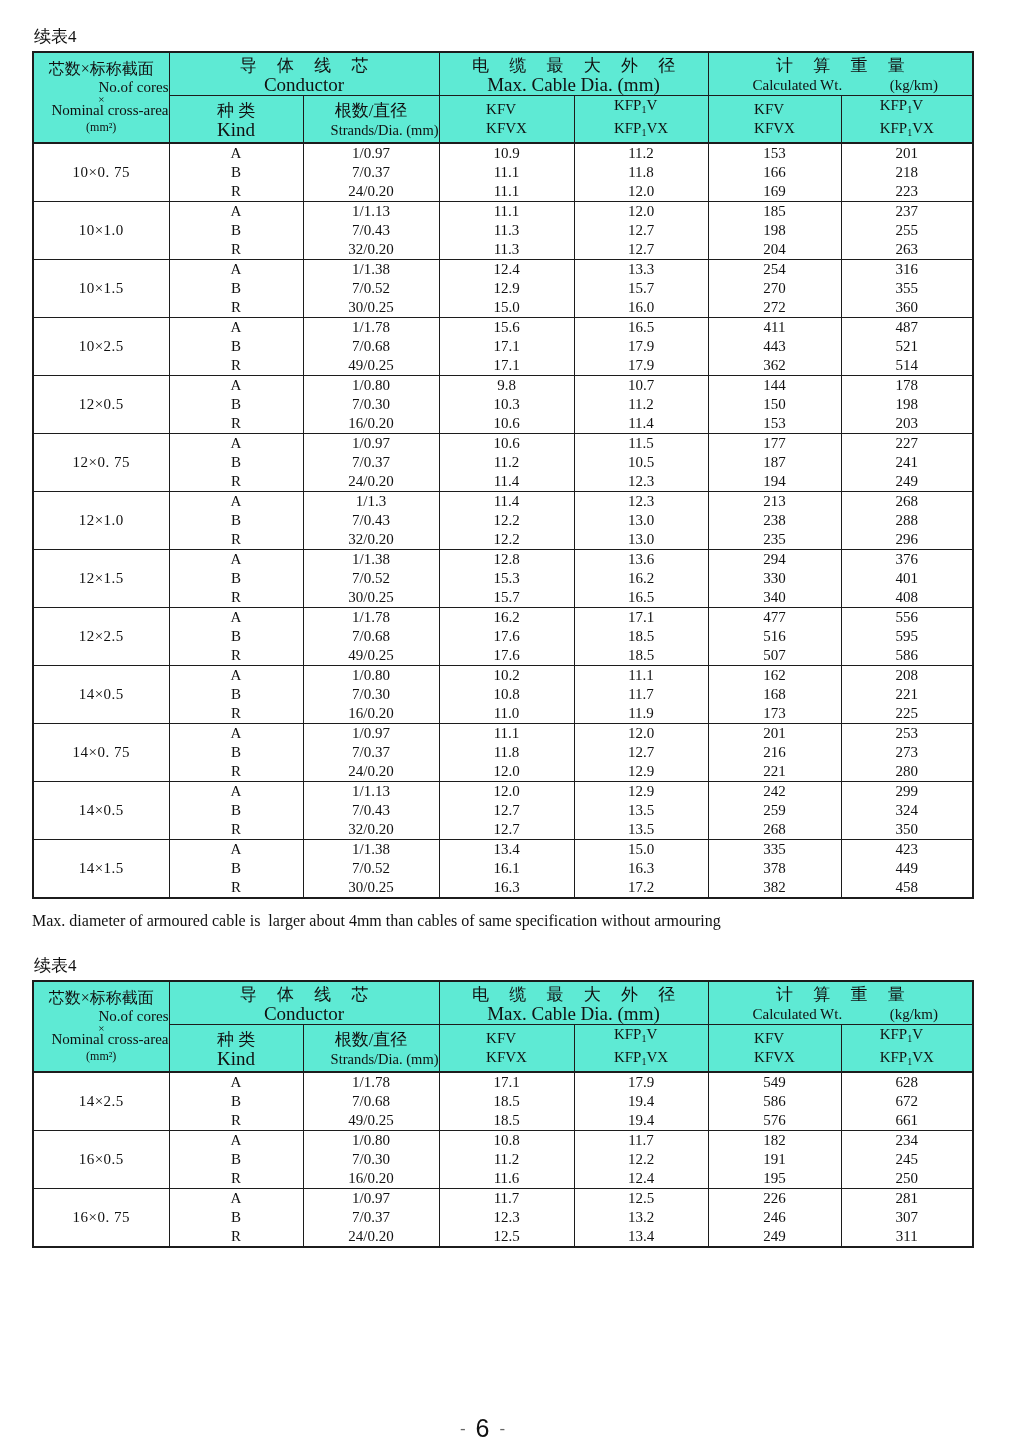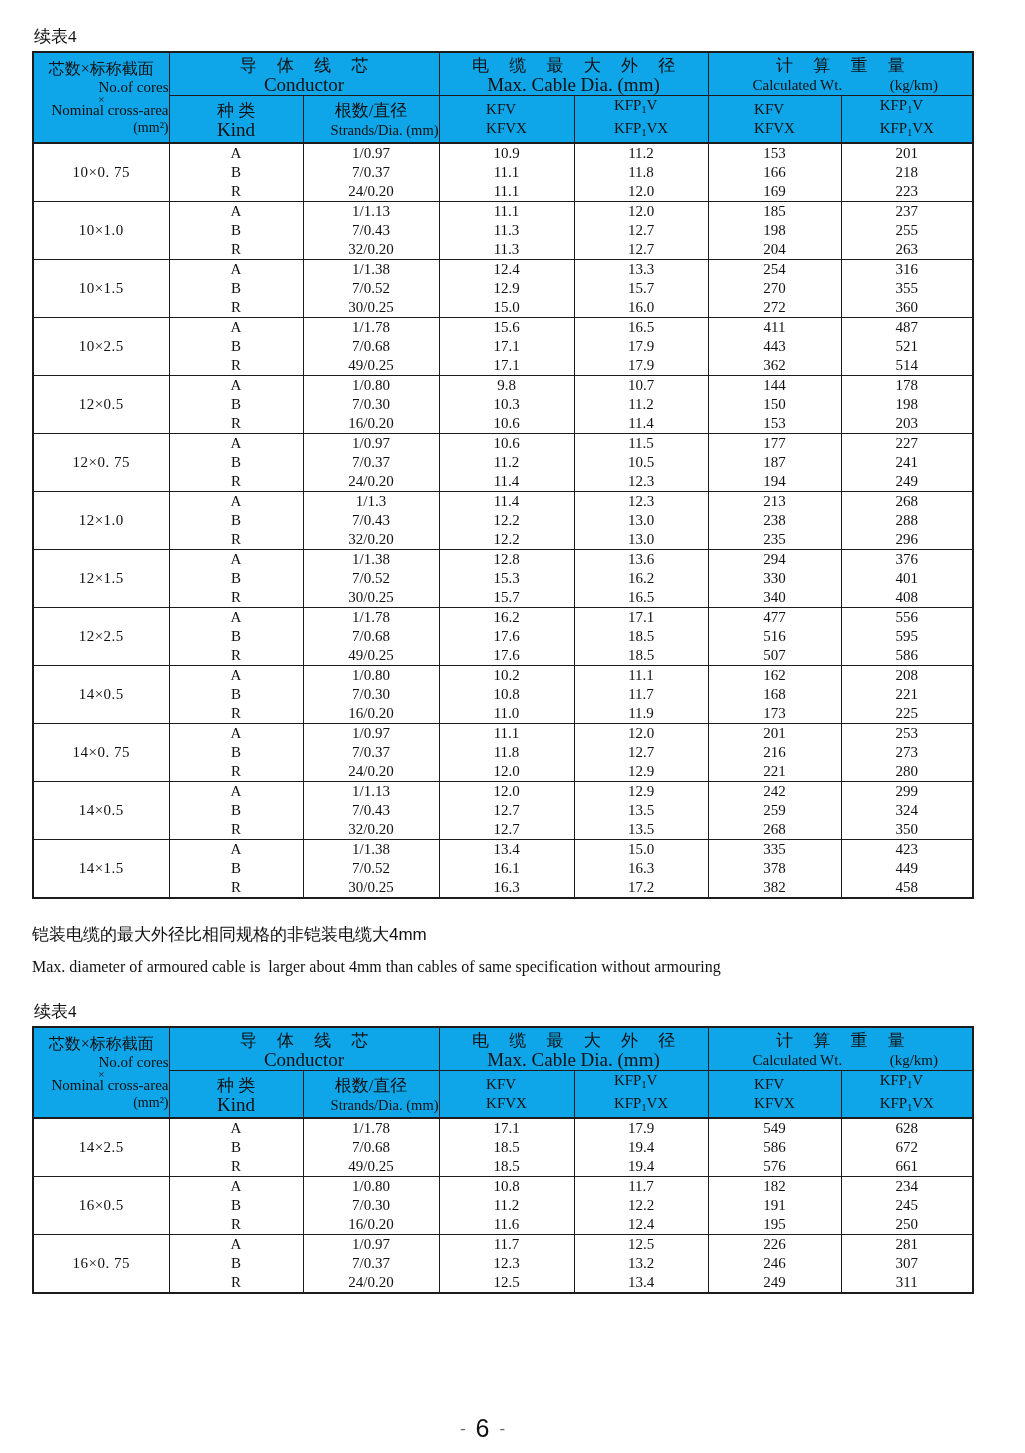--- a/index.html
+++ b/index.html
@@ -28,37 +28,37 @@
     width: 940px;
     border: 2px solid #1c1c1c;
   }
   table.spec th, table.spec td {
     border: 1px solid #1c1c1c;
     padding: 0;
     text-align: center;
     vertical-align: middle;
   }
   thead th {
-    background: #0ea5e9;
+    background: #5eead4;
     font-weight: normal;
   }
   thead tr.h1 th { height: 42px; }
   thead tr.h2 th { height: 40px; }
   thead { border-bottom: 2px solid #1c1c1c; }
   tbody tr { border-top: 1.5px solid #1c1c1c; }
 
   .h-cn { font-size: 17px; line-height: 21px; white-space: nowrap; }
   .h-cn.sp { letter-spacing: 8px; padding-left: 8px; }
   .h-en { font-size: 19px; line-height: 18px; white-space: nowrap; }
   .h-en-sm { font-size: 14.5px; line-height: 18px; white-space: nowrap; text-align: right; }
 
   .col1-head .h-cn { font-size: 16px; line-height: 20px; }
   .col1-head .h-en { font-size: 15px; line-height: 17px; text-align: right; }
   .tiny-x { font-size: 11px; line-height: 6px; }
-  .unit-line { font-size: 14px; line-height: 17px; text-align: right; }
+  .unit-line { font-size: 12px; line-height: 17px; }
 
   .split-en {
     display: flex;
     justify-content: space-between;
     padding: 0 34px 0 44px;
     font-size: 15px; line-height: 18px; gap: 12px;
   }
 
   .type-stack { display: inline-block; text-align: left; font-size: 15px; line-height: 19px; }
   .type-stack div { white-space: nowrap; }
@@ -592,21 +592,20 @@
           </td>
           <td>
             <div class="cl">423</div>
             <div class="cl">449</div>
             <div class="cl">458</div>
           </td>
         </tr>
       </tbody>
   </table>
 
-  <div class="note-cn">铠装电缆的最大外径比相同规格的非铠装电缆大4mm</div>
   <div class="note-en">Max. diameter of armoured cable is  larger about 4mm than cables of same specification without armouring</div>
 
   <div class="table-title title2">续表4</div>
 
   <table class="spec">
     <colgroup>
       <col style="width:136px">
         <col style="width:134px">
         <col style="width:136px">
       <col style="width:135px">

